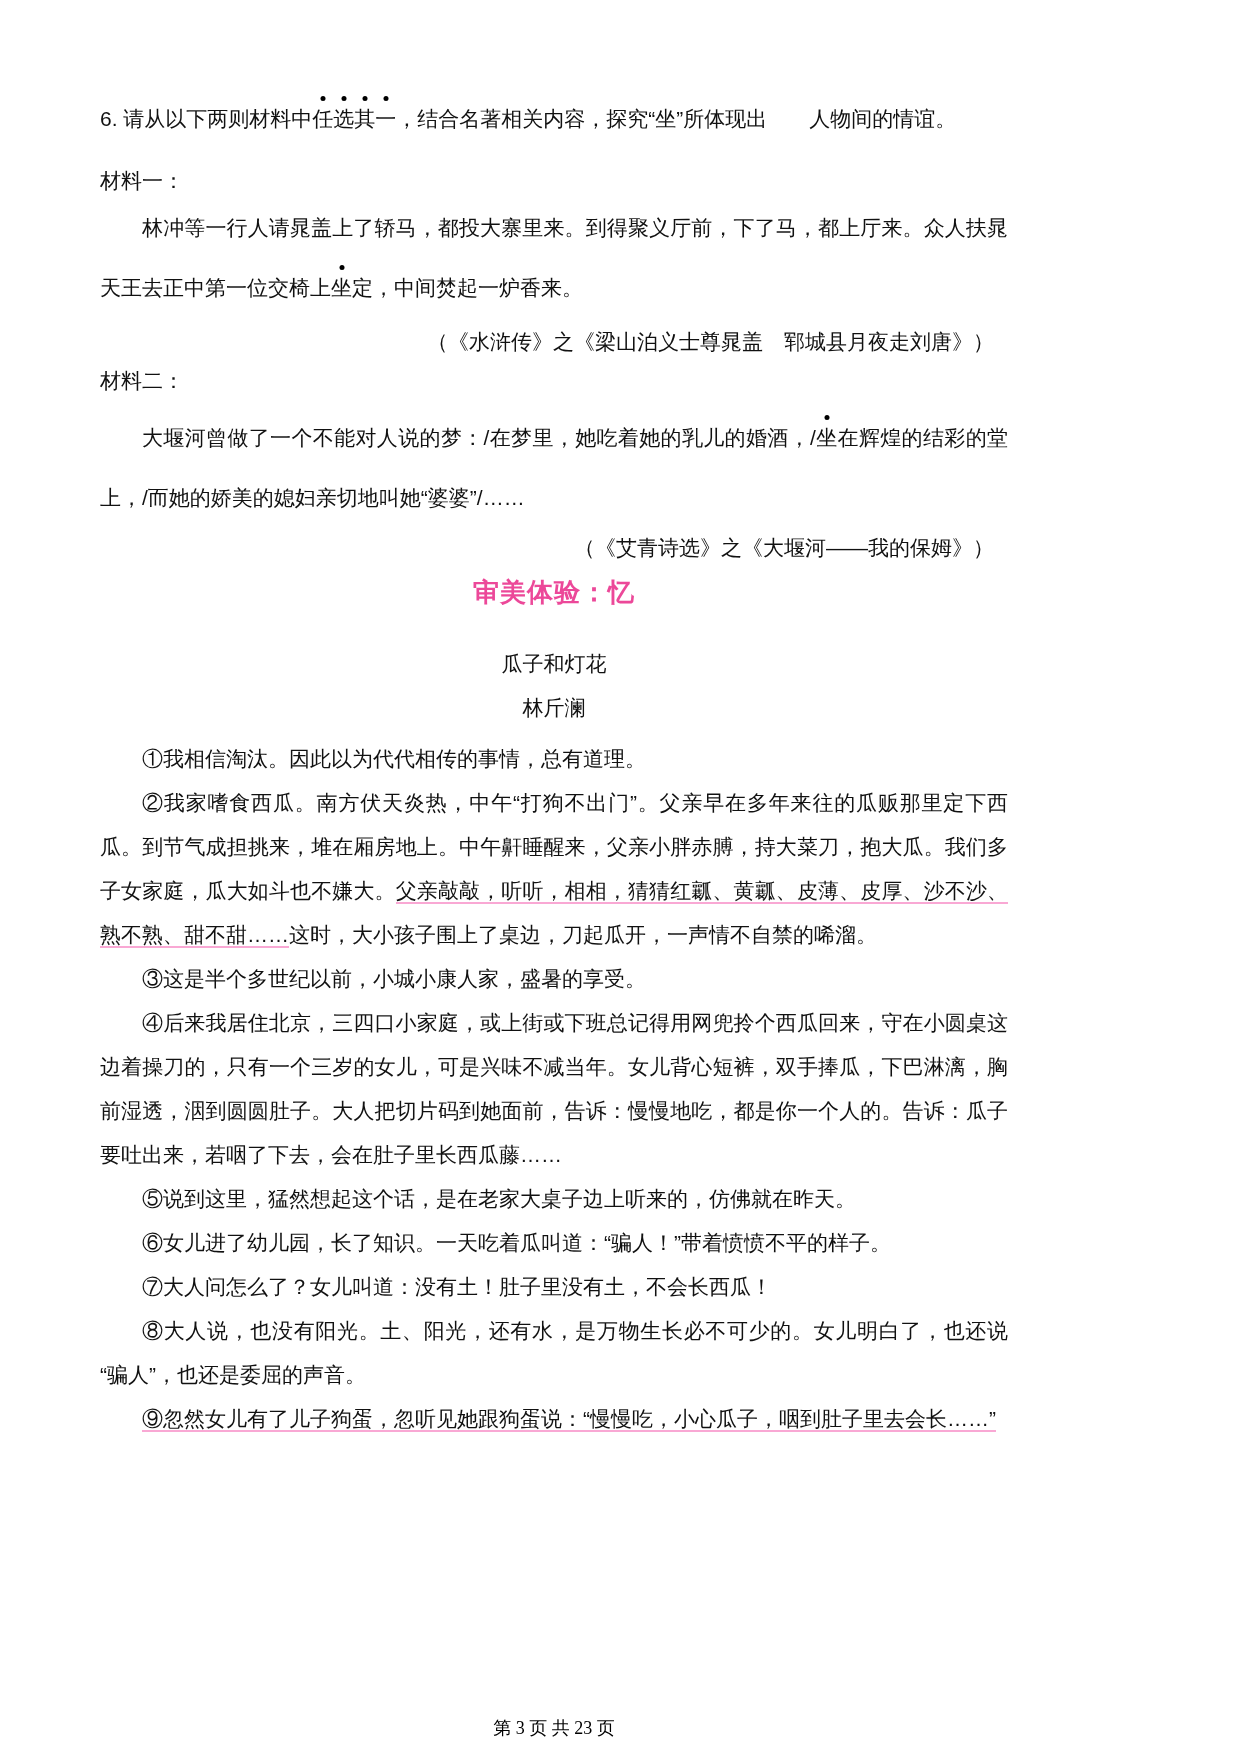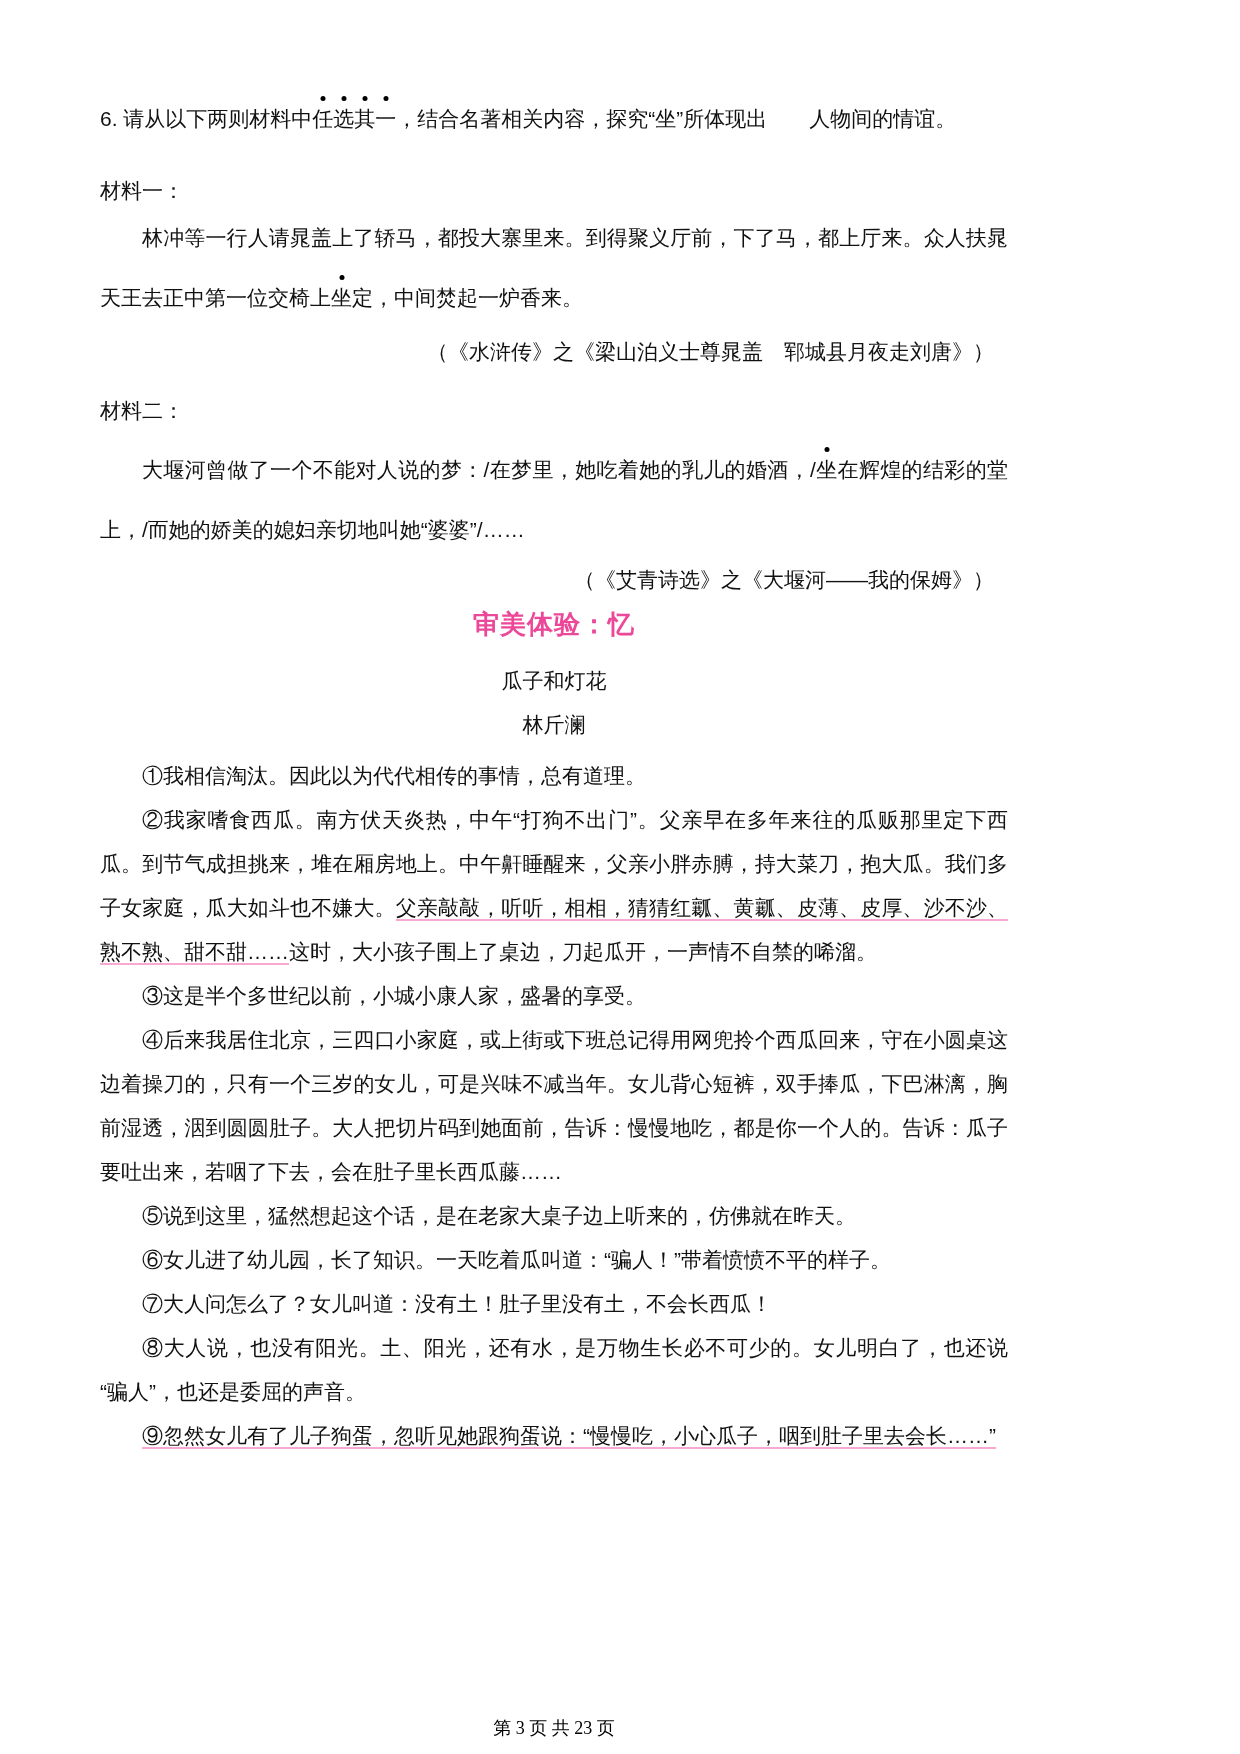--- a/index.html
+++ b/index.html
@@ -11,39 +11,39 @@
     padding:90px 100px 0 100px;
     font-family:"Liberation Sans", sans-serif;
     color:#111;
     overflow:hidden;
   }
   .q-line {
     font-size:21px; line-height:30px;
     padding-top:14px;
     text-align:justify;
   }
-  .material-label { font-size:21px; line-height:30px; margin-top:42px; }
+  .material-label { font-size:21px; line-height:30px; margin-top:32px; }
   .material-para {
     font-size:21px; line-height:60px;
     text-align:justify; text-indent:42px; margin-top:2px;
   }
   .material-para.m2 { line-height:60px; margin-top:12px; }
   .attribution {
     font-size:21px; line-height:40px;
     text-align:right; padding-right:14px;
   }
   .attr1 { margin-top:4px; }
   .attr2 { margin-top:0; }
-  .label2 { margin-top:26px;font-family:Liberation Mono, monospace; }
+  .label2 { margin-top:4px; }
   .section-heading {
     font-size:26px; line-height:36px; font-weight:bold;
     text-align:center; margin-top:6px; color:#ec4899;
     letter-spacing:1px;
   }
-  .essay-title { font-size:21px; line-height:30px; text-align:center; margin-top:24px; }
+  .essay-title { font-size:21px; line-height:30px; text-align:center; margin-top:39px; }
   .essay-author { font-size:21px; line-height:30px; text-align:center; margin-top:14px; }
   .essay-body { margin-top:14px; }
   .body-para {
     font-size:21px; line-height:44px;
     text-align:justify; text-indent:42px;
   }
   .u-seg { border-bottom:2px solid #f9a8d4; }
   .em-ch { position:relative; }
   .em-ch::after {
     content:""; position:absolute;

